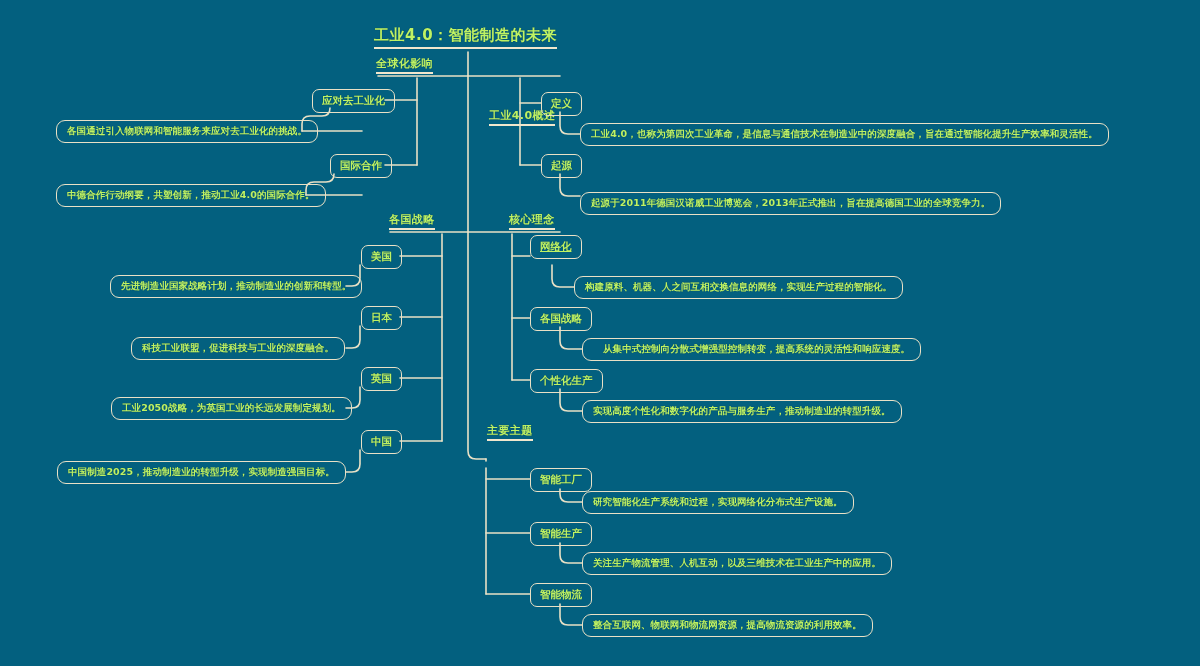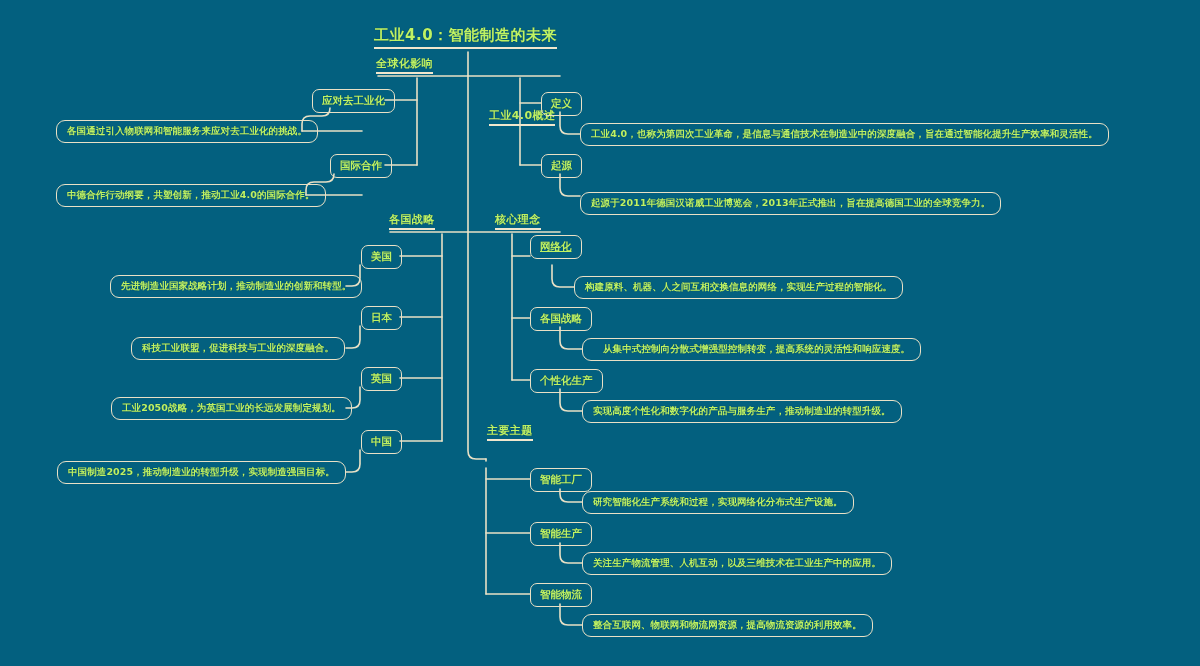--- a/index.html
+++ b/index.html
@@ -142,21 +142,21 @@
 
   <div class="node n-topic" style="left:361px;top:306px;">日本</div>
   <div class="node n-detail" style="left:131px;top:337px;">科技工业联盟，促进科技与工业的深度融合。</div>
 
   <div class="node n-topic" style="left:361px;top:367px;">英国</div>
   <div class="node n-detail" style="left:111px;top:397px;">工业2050战略，为英国工业的长远发展制定规划。</div>
 
   <div class="node n-topic" style="left:361px;top:430px;">中国</div>
   <div class="node n-detail" style="left:57px;top:461px;">中国制造2025，推动制造业的转型升级，实现制造强国目标。</div>
 
-  <div class="node n-branch" style="left:495px;top:214px;">核心理念</div>
+  <div class="node n-branch" style="left:509px;top:214px;">核心理念</div>
 
   <div class="node n-topic" style="left:530px;top:235px;text-decoration:underline;">网络化</div>
   <div class="node n-detail" style="left:574px;top:276px;">构建原料、机器、人之间互相交换信息的网络，实现生产过程的智能化。</div>
 
   <div class="node n-topic" style="left:530px;top:307px;">各国战略</div>
   <div class="node n-detail" style="left:582px;top:338px;padding-left:20px;">从集中式控制向分散式增强型控制转变，提高系统的灵活性和响应速度。</div>
 
   <div class="node n-topic" style="left:530px;top:369px;">个性化生产</div>
   <div class="node n-detail" style="left:582px;top:400px;">实现高度个性化和数字化的产品与服务生产，推动制造业的转型升级。</div>
 

